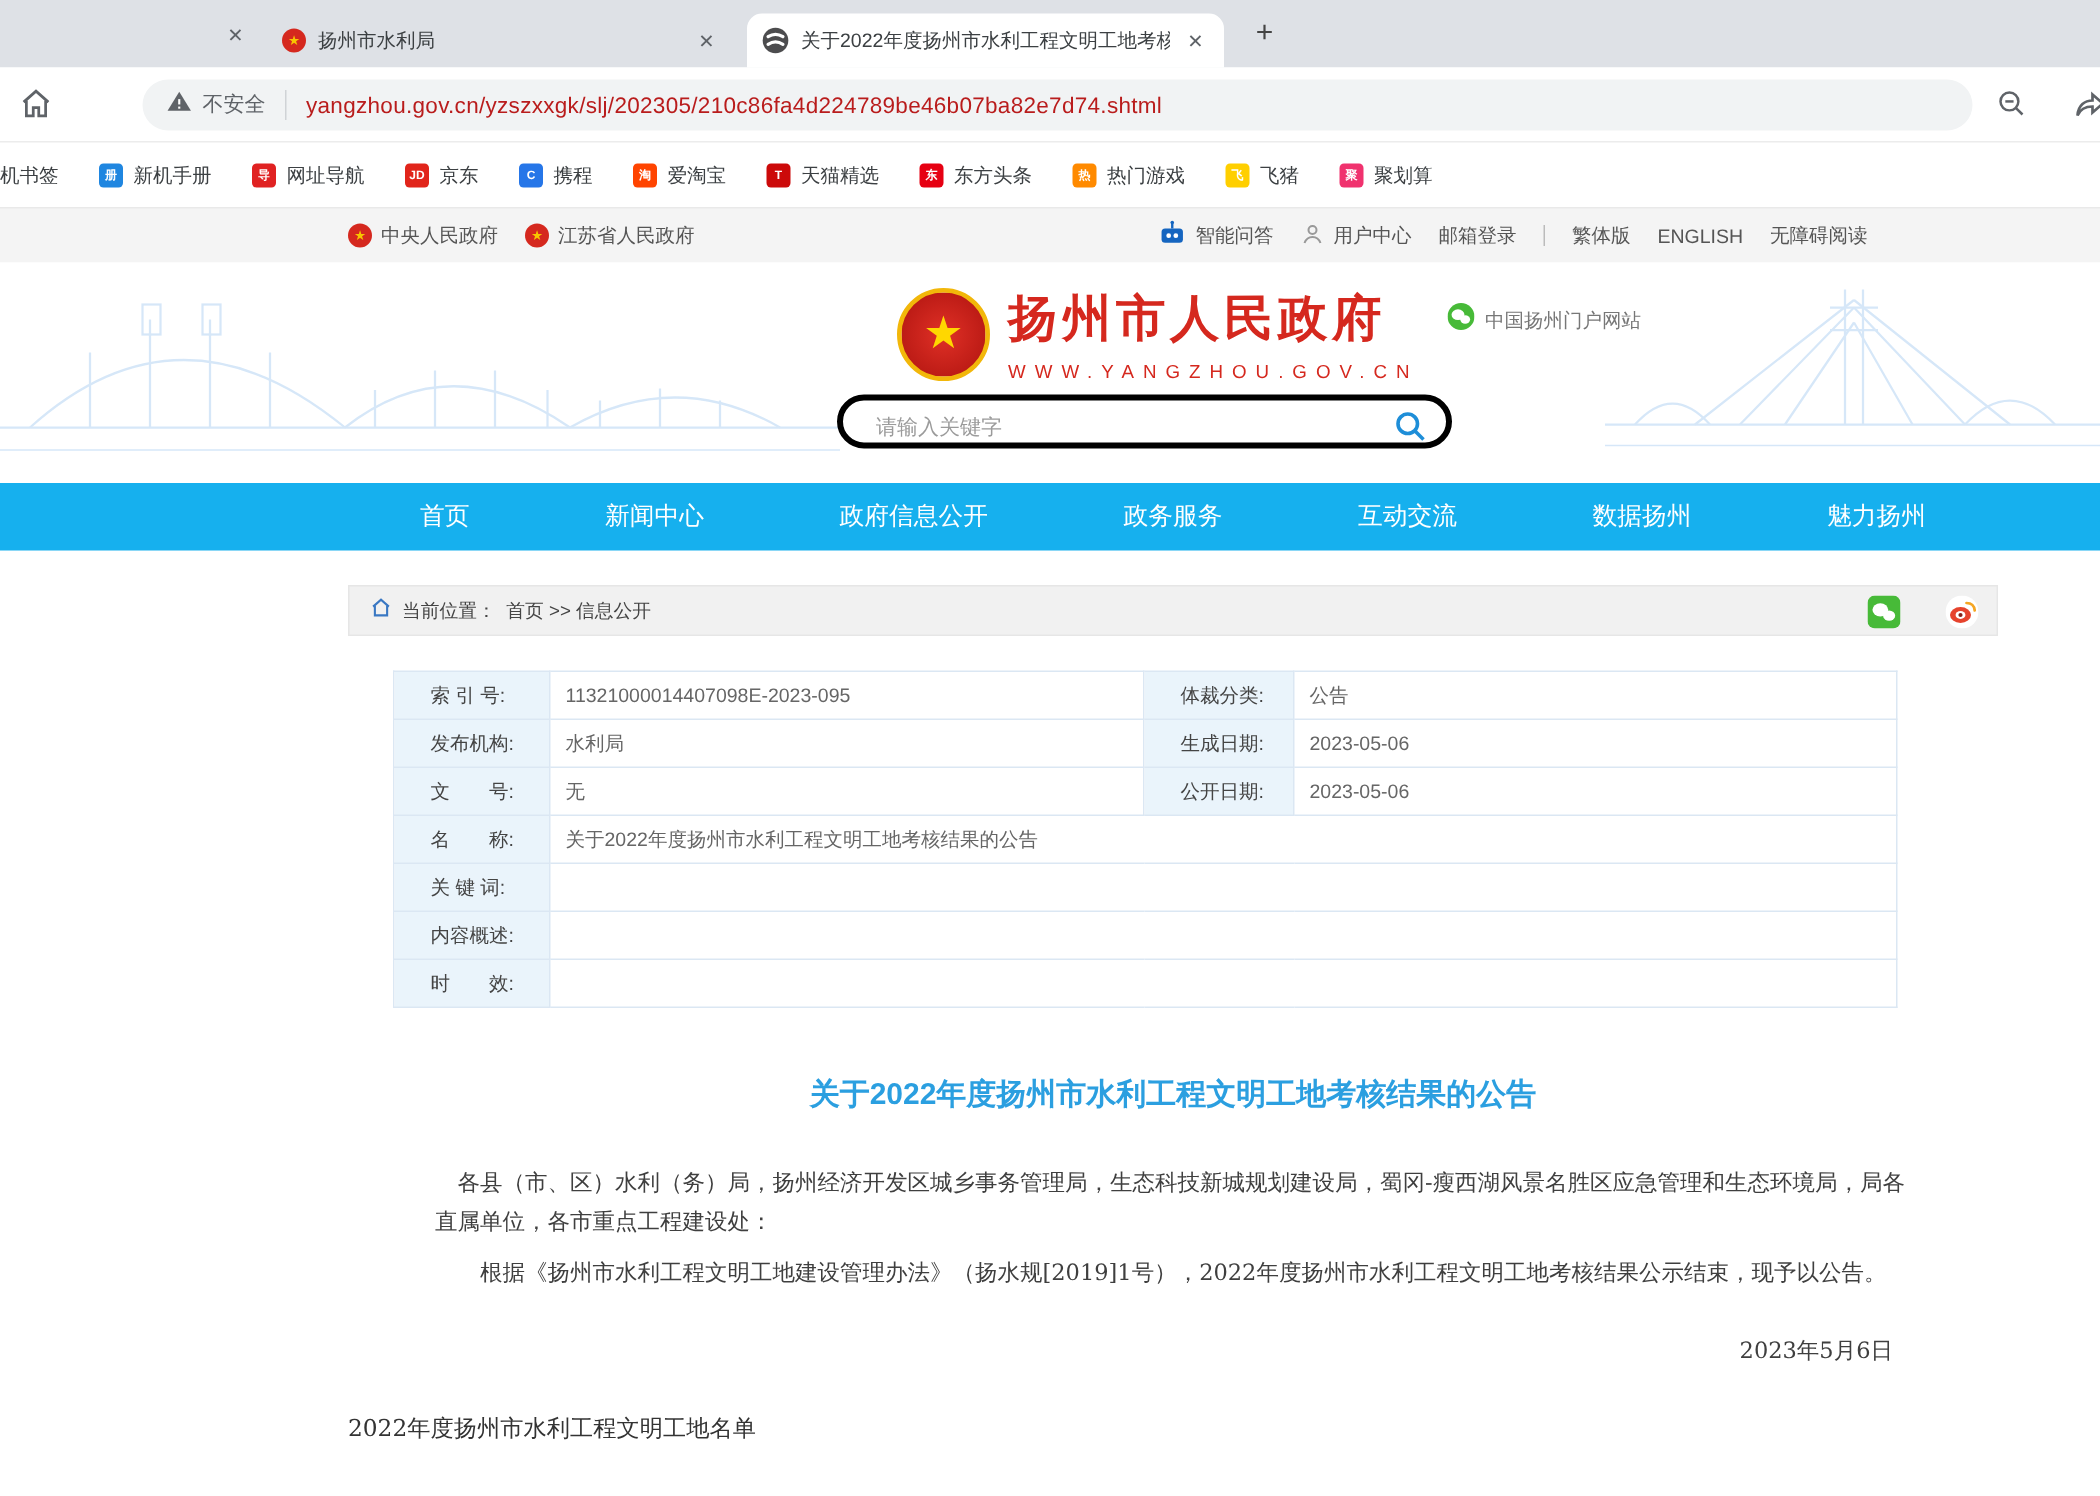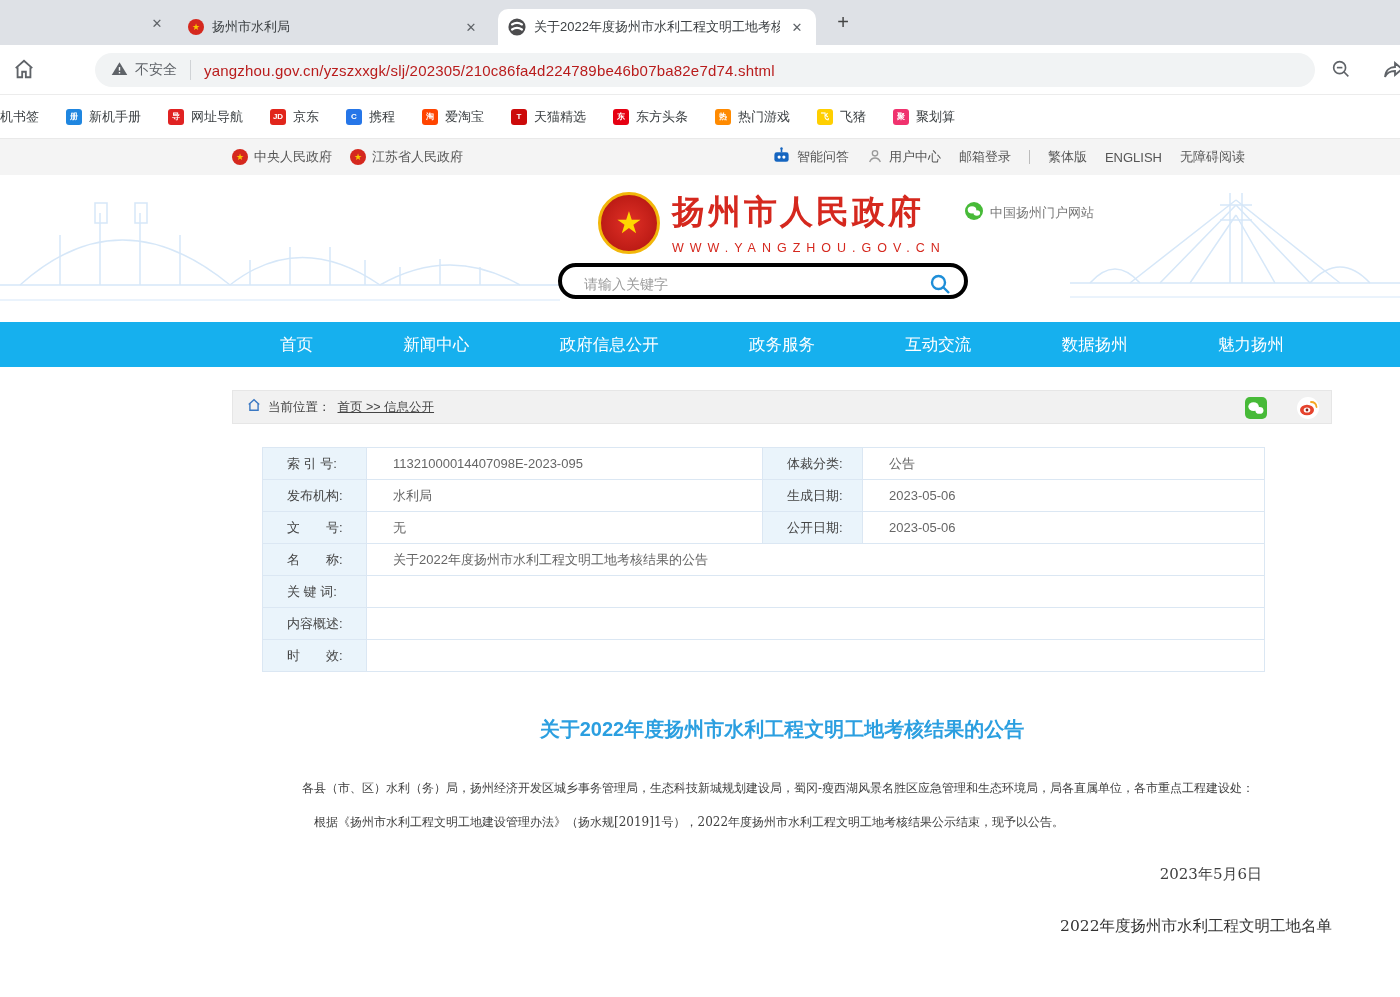--- a/index.html
+++ b/index.html
@@ -68,39 +68,39 @@
   .mainnav { height:45px; background:#16b0ee; }
   .nav-inner { margin-left:232px; width:1100px; height:45px; display:flex; justify-content:space-between;
                padding:0 48px; }
   .nav-item { line-height:45px; color:#fff; font-size:16.5px; cursor:pointer; white-space:nowrap; }
 
   
   .content { margin-left:232px; width:1100px; background:#fff; margin-top:23px; }
   .breadcrumb { position:relative; height:34px; background:#f1f1f1; border:1px solid #e6e6e6;
                 display:flex; align-items:center; padding:0 14px; }
   .bc-text { font-size:12.5px; color:#444; margin-left:7px; }
-  .bc-path { cursor:pointer;text-decoration:underline; }
+  .bc-path { cursor:pointer; }
   .bc-icons { position:absolute; right:12px; top:6px; display:flex; gap:30px; }
   .bc-icons > span { cursor:pointer; display:inline-flex; }
 
   table.meta { margin:23px 0 0 30px; width:1002px; border-collapse:collapse; table-layout:fixed; }
   table.meta td { border:1px solid #dbe7f3; height:32px; font-size:13px; overflow:hidden; white-space:nowrap; }
   td.lbl { background:#eaf4fb; color:#444; padding-left:24px; }
-  td.val { color:#666; padding-left:26px; }
+  td.val { color:#666; padding-left:10px; }
   .c1 { width:104px; } .c2 { width:396px; } .c3 { width:100px; } .c4 { width:402px; }
 
   .art-title { text-align:center; margin-top:44px; font-size:20px; font-weight:bold; color:#2b9fe0;
                font-family:"Liberation Sans",sans-serif; }
-  .art-body { margin:0 58px; font-family:"DejaVu Serif","Liberation Serif",serif; font-size:12px;
+  .art-body { margin:0 58px; font-family:"DejaVu Serif","Liberation Serif",serif; font-size:15px;
               color:#3f3f3f; line-height:26px; }
   .p1 { margin-top:32px; text-indent:1em; }
   .p2 { margin-top:8px; text-indent:2em; }
   .art-date { text-align:right; margin:30px 70px 0 0; font-family:"DejaVu Serif","Liberation Serif",serif;
               font-size:15px; color:#3f3f3f; }
-  .list-title { text-align:right; margin-top:32px; font-family:"DejaVu Serif","Liberation Serif",serif;
+  .list-title { text-align:left; margin-top:32px; font-family:"DejaVu Serif","Liberation Serif",serif;
                 font-size:15.5px; color:#333; }
 </style>
 </head>
 <body>
 
 <div class="tabstrip">
   <span class="tab-close partial-close">✕</span>
 
   <div class="tab tab-inactive">
     <span class="favicon emb">★</span>

